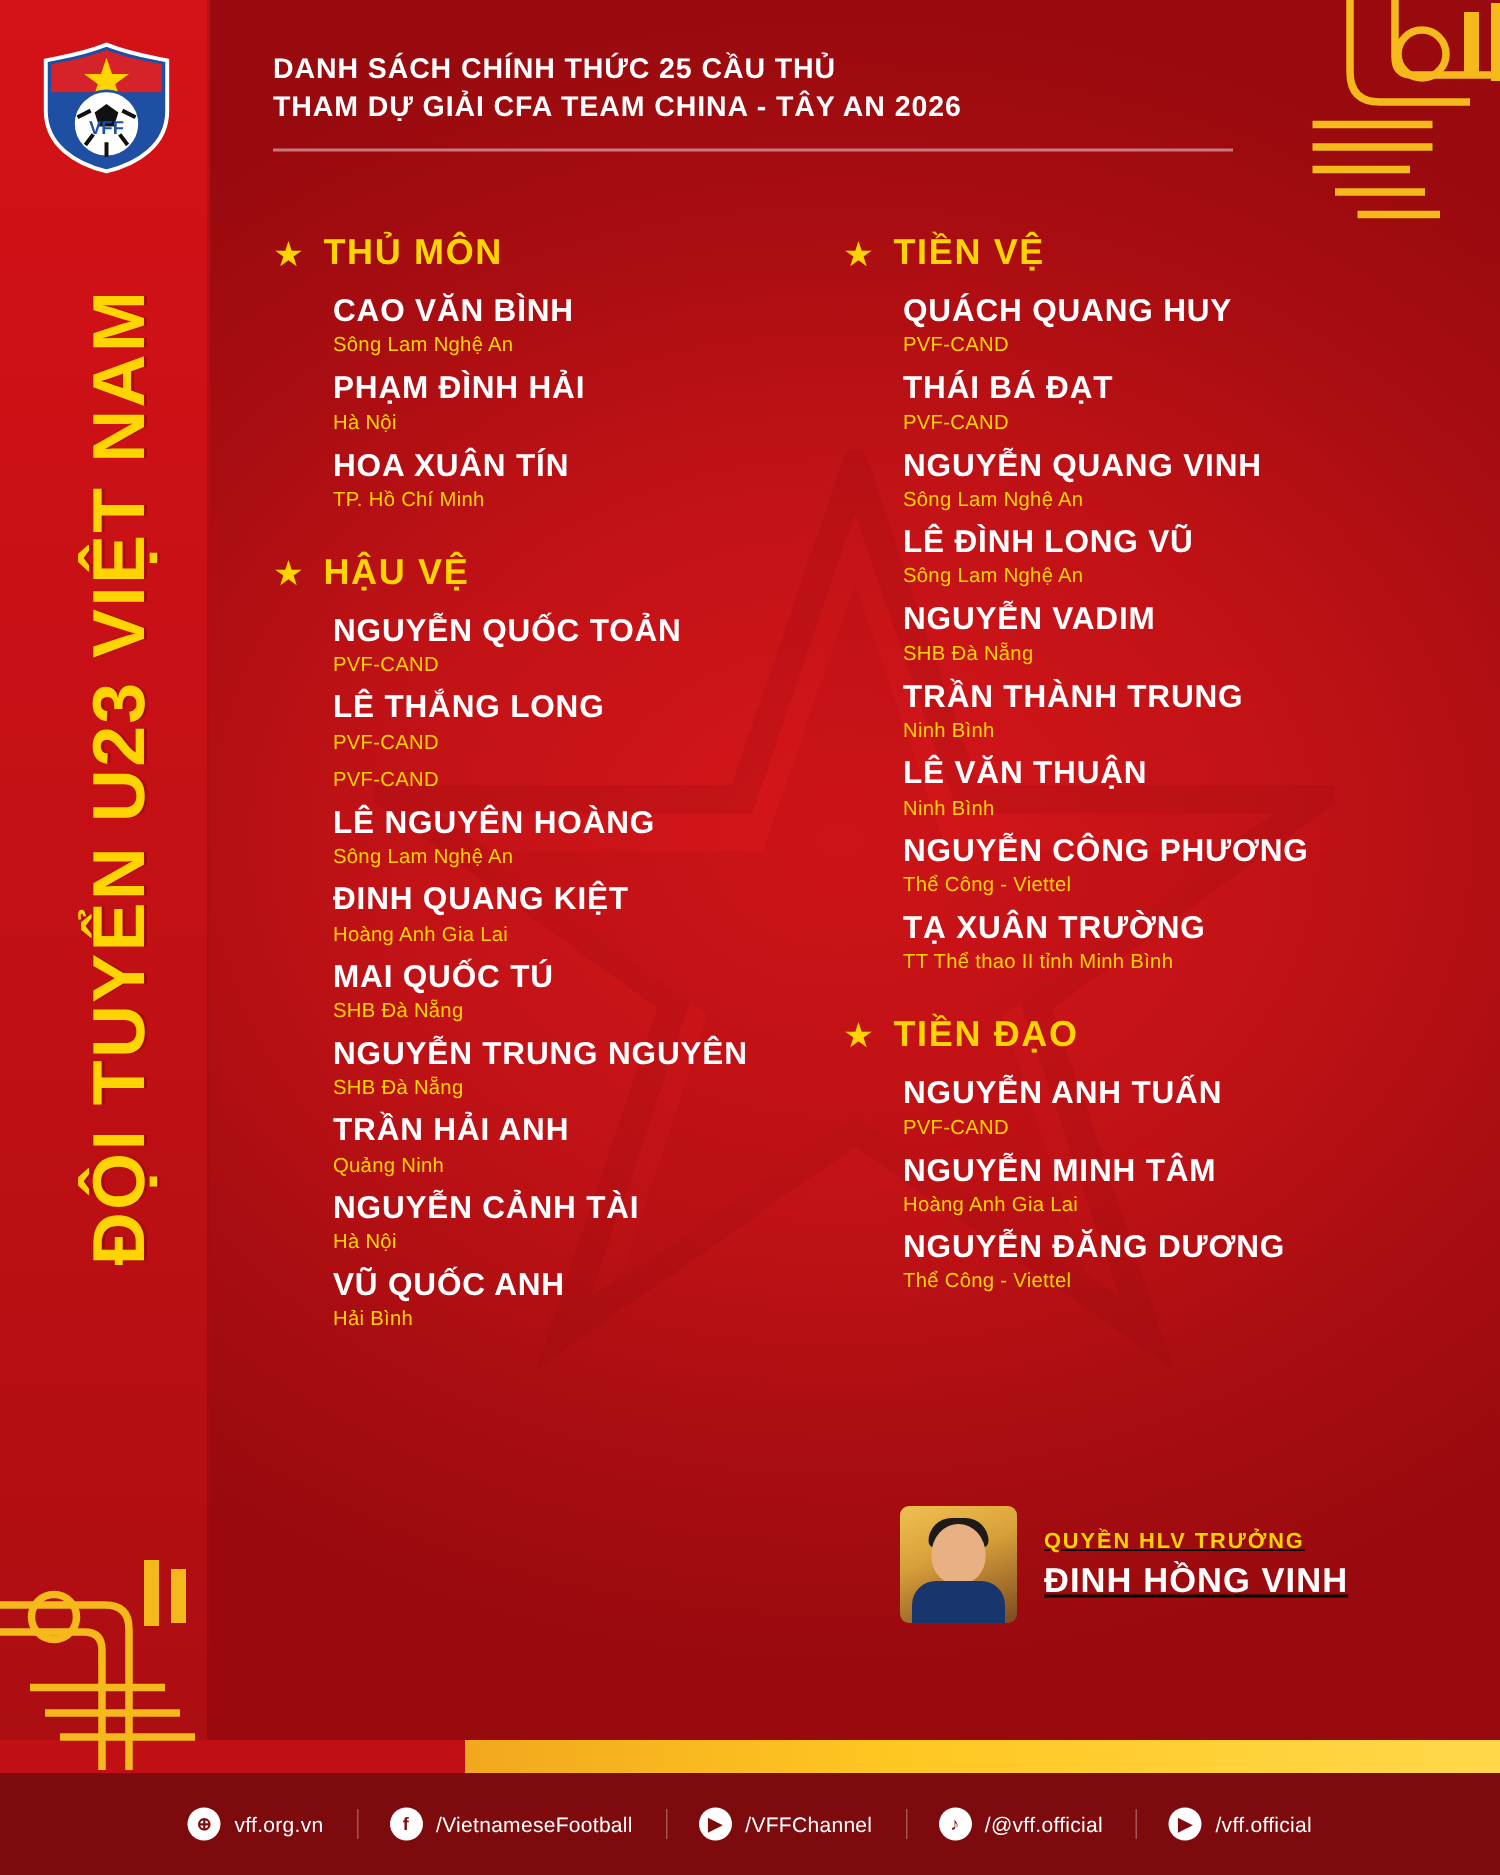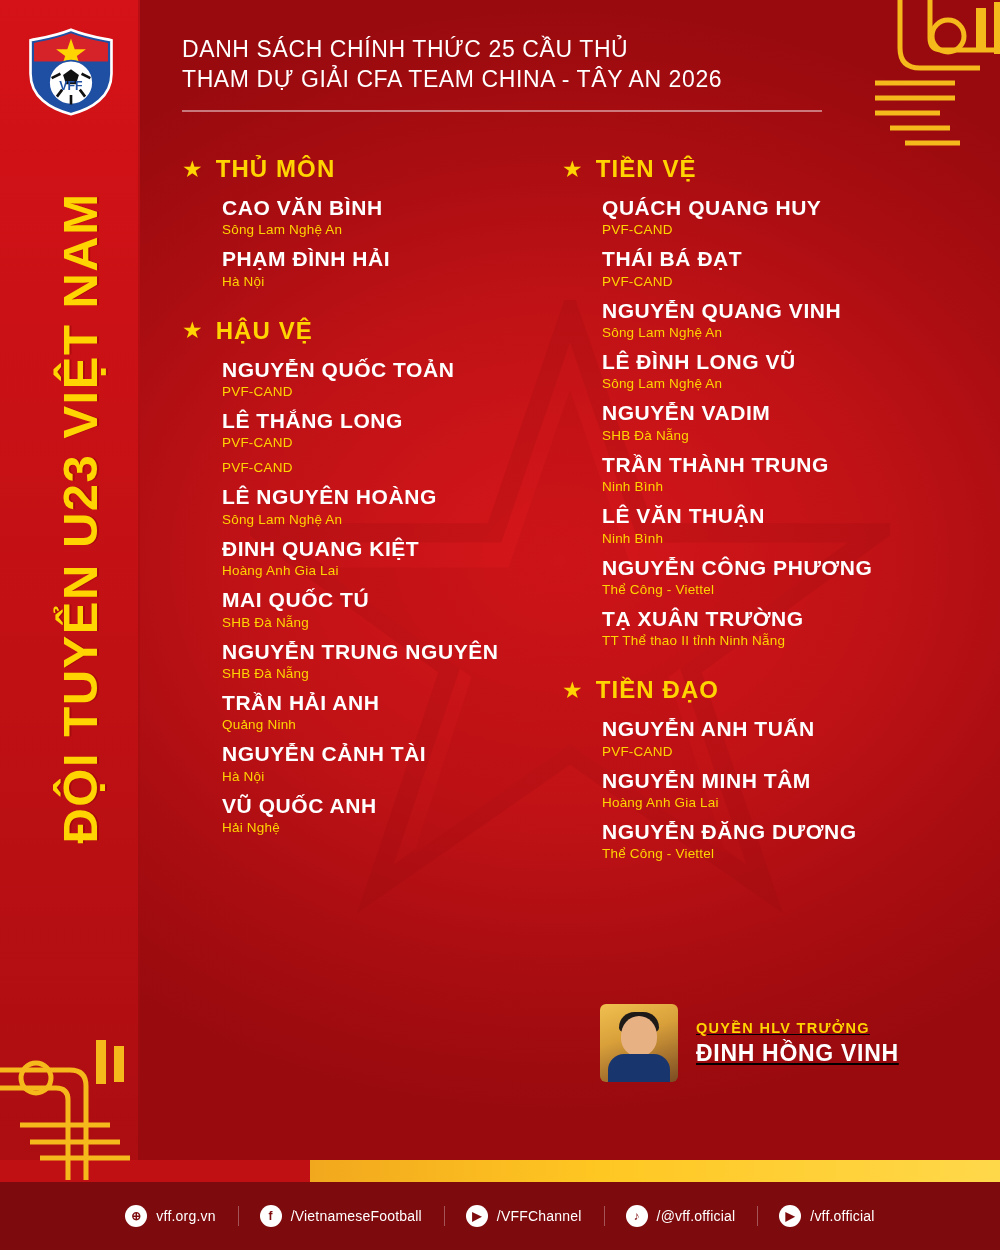--- a/index.html
+++ b/index.html
@@ -63,22 +63,22 @@
     text-shadow: 0 2px 0 rgba(120,0,0,0.35);
   }
 
   
   .header {
     position: absolute; left: 182px; top: 34px;
     z-index: 6;
   }
   .header h1 {
     color: #ffffff;
-    font-size: 23px;
-    font-weight: 400;
+    font-size: 19px;
+    font-weight: 700;
     letter-spacing: 0.6px;
     line-height: 1.32;
     text-transform: uppercase;
   }
   .header .rule {
     margin-top: 15px;
     width: 640px; height: 2px;
     background: rgba(255,255,255,0.45);
   }
 
@@ -296,20 +296,24 @@
           <span class="label">THỦ MÔN</span>
         </div>
         <div class="player">
           <div class="name">CAO VĂN BÌNH</div>
           <div class="club">Sông Lam Nghệ An</div>
         </div>
         <div class="player">
           <div class="name">PHẠM ĐÌNH HẢI</div>
           <div class="club">Hà Nội</div>
         </div>
+        <div class="player">
+          <div class="name">HOA XUÂN TÍN</div>
+          <div class="club">TP. Hồ Chí Minh</div>
+        </div>
       </div>
 
       <div class="section">
         <div class="section-title">
           <span class="star">★</span>
           <span class="label">HẬU VỆ</span>
         </div>
         <div class="player">
           <div class="name">NGUYỄN QUỐC TOẢN</div>
           <div class="club">PVF-CAND</div>
@@ -340,21 +344,21 @@
         <div class="player">
           <div class="name">TRẦN HẢI ANH</div>
           <div class="club">Quảng Ninh</div>
         </div>
         <div class="player">
           <div class="name">NGUYỄN CẢNH TÀI</div>
           <div class="club">Hà Nội</div>
         </div>
         <div class="player">
           <div class="name">VŨ QUỐC ANH</div>
-          <div class="club">Hải Nghệ</div>
+          <div class="club">Hải Bình</div>
         </div>
       </div>
 
     </div>
 
     <div class="col right">
 
       <div class="section">
         <div class="section-title">
           <span class="star">★</span>
@@ -387,21 +391,21 @@
         <div class="player">
           <div class="name">LÊ VĂN THUẬN</div>
           <div class="club">Ninh Bình</div>
         </div>
         <div class="player">
           <div class="name">NGUYỄN CÔNG PHƯƠNG</div>
           <div class="club">Thể Công - Viettel</div>
         </div>
         <div class="player">
           <div class="name">TẠ XUÂN TRƯỜNG</div>
-          <div class="club">TT Thể thao II tỉnh Ninh Nẵng</div>
+          <div class="club">TT Thể thao II tỉnh Minh Bình</div>
         </div>
       </div>
 
       <div class="section">
         <div class="section-title">
           <span class="star">★</span>
           <span class="label">TIỀN ĐẠO</span>
         </div>
         <div class="player">
           <div class="name">NGUYỄN ANH TUẤN</div>

